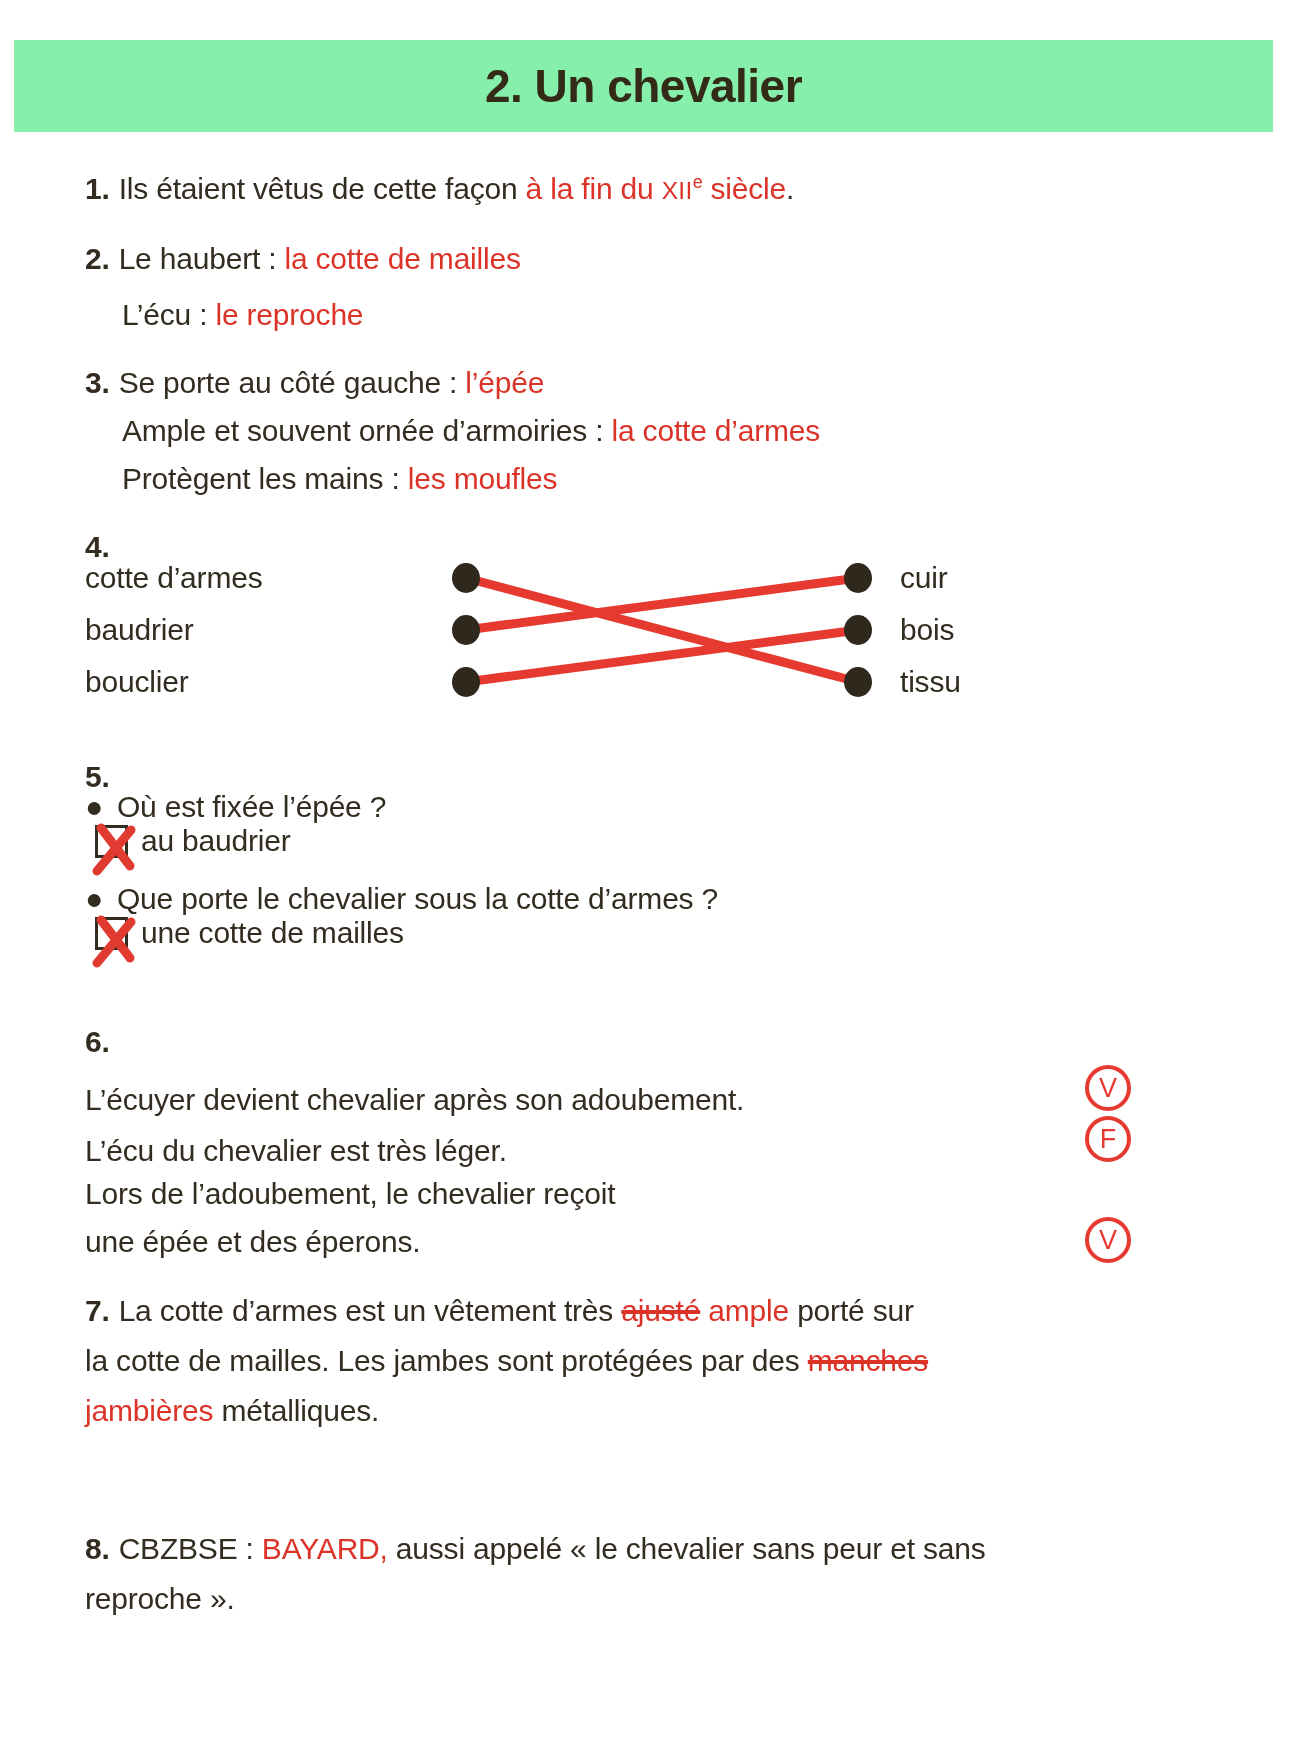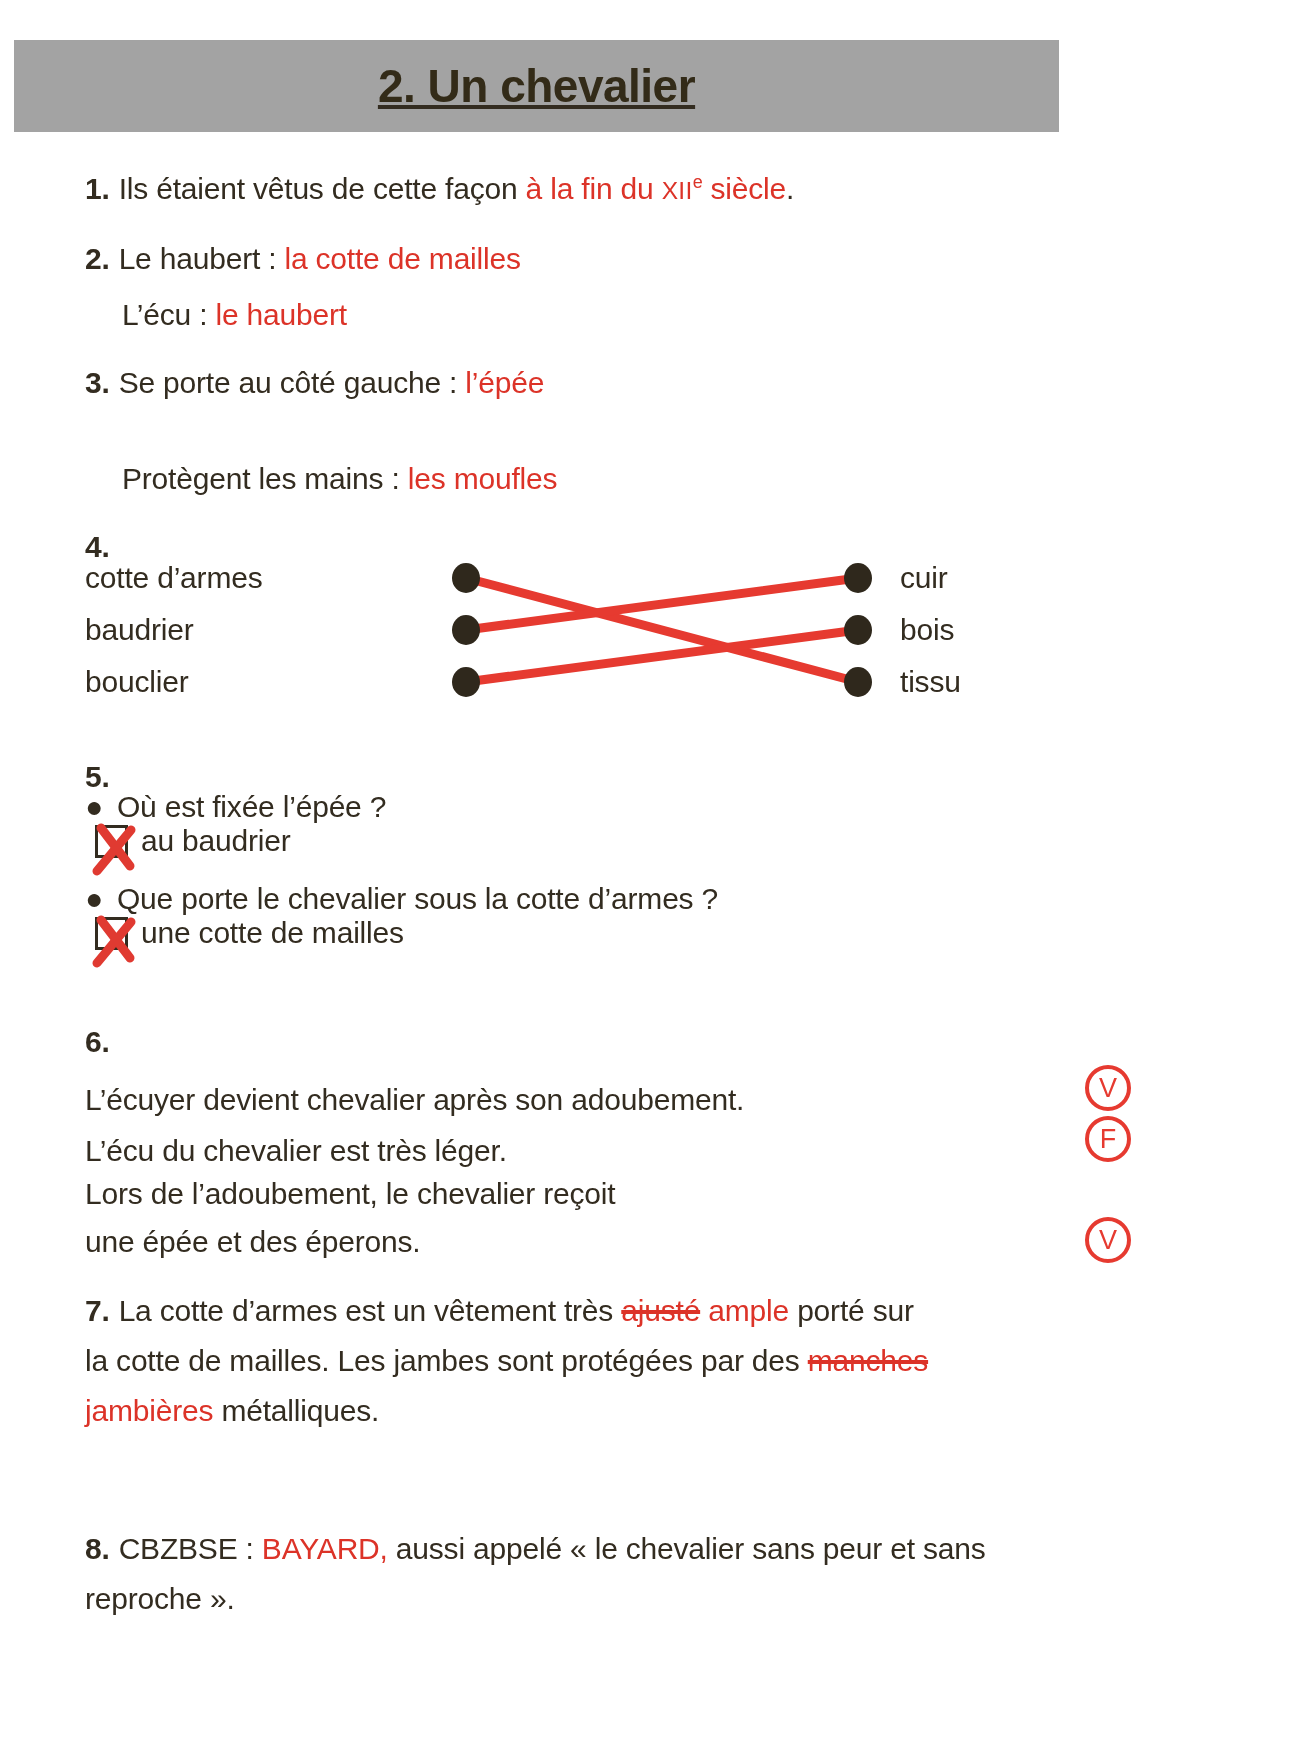--- a/index.html
+++ b/index.html
@@ -3,22 +3,22 @@
 <meta charset="utf-8">
 <style>
   html,body { margin:0; padding:0; background:#ffffff; }
   .page {
     position:relative; width:1309px; height:1764px;
     background:#ffffff; overflow:hidden;
     font-family:"Liberation Sans","DejaVu Sans",sans-serif;
     color:#332c20; font-size:30px; letter-spacing:-0.2px;
   }
   .titlebar {
-    position:absolute; left:14px; top:40px; width:1045px; height:92px;
-    background:#a3a3a3; display:flex; align-items:center; justify-content:center;text-decoration:underline;
+    position:absolute; left:14px; top:40px; width:1259px; height:92px;
+    background:#86efac; display:flex; align-items:center; justify-content:center;
   }
   .titlebar h1 {
     margin:0; font-size:46px; font-weight:bold; color:#332b18; letter-spacing:-0.5px;
   }
   .line { position:absolute; height:48px; line-height:48px; white-space:nowrap;margin-top:12px; }
   .block { position:absolute; }
   .block .tline { height:48px; line-height:48px; white-space:nowrap; }
   .block .tline50 { height:50px; line-height:50px; white-space:nowrap; }
   .num { font-weight:bold; margin-right:9px; }
   .red { color:#dc3328; }
@@ -54,25 +54,28 @@
   </div>
 
   <div class="line" style="left:85px; top:153px;">
     <span class="num">1.</span><span>Ils étaient vêtus de cette façon </span><span class="red">à la fin du </span><span class="red caps">XII</span><sup class="red">e</sup><span class="red"> siècle</span><span>.</span>
   </div>
 
   <div class="line" style="left:85px; top:223px;">
     <span class="num">2.</span><span>Le haubert : </span><span class="red">la cotte de mailles</span>
   </div>
   <div class="line" style="left:122px; top:279px;">
-    <span>L’écu : </span><span class="red">le haubert</span>
+    <span>L’écu : </span><span class="red">le reproche</span>
   </div>
 
   <div class="line" style="left:85px; top:347px;">
     <span class="num">3.</span><span>Se porte au côté gauche : </span><span class="red">l’épée</span>
+  </div>
+  <div class="line" style="left:122px; top:395px;">
+    <span>Ample et souvent ornée d’armoiries : </span><span class="red">la cotte d’armes</span>
   </div>
   <div class="line" style="left:122px; top:443px;">
     <span>Protègent les mains : </span><span class="red">les moufles</span>
   </div>
 
   <div class="line" style="left:85px; top:511px;">
     <span class="num">4.</span>
   </div>
 
   <div class="mlabel" style="left:85px; top:552px;">cotte d’armes</div>

